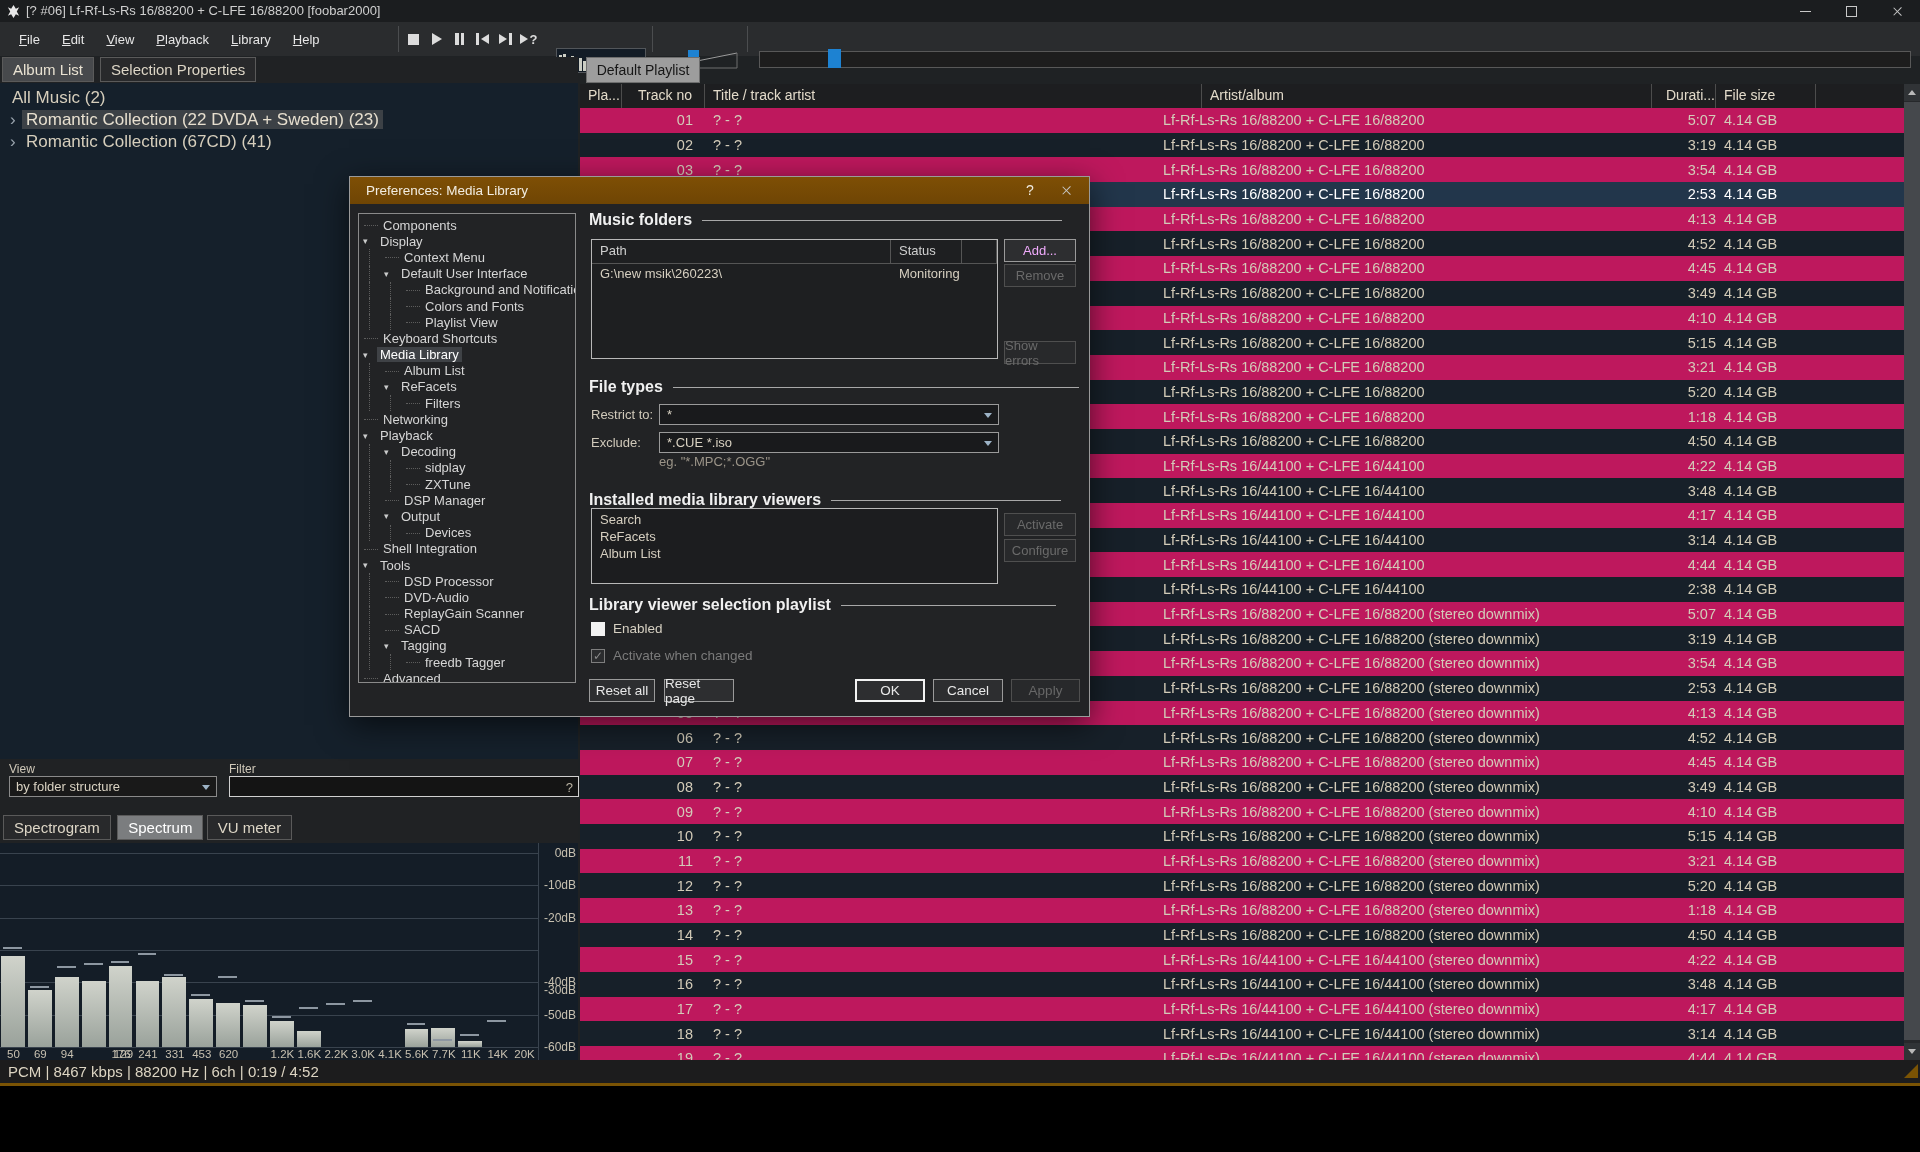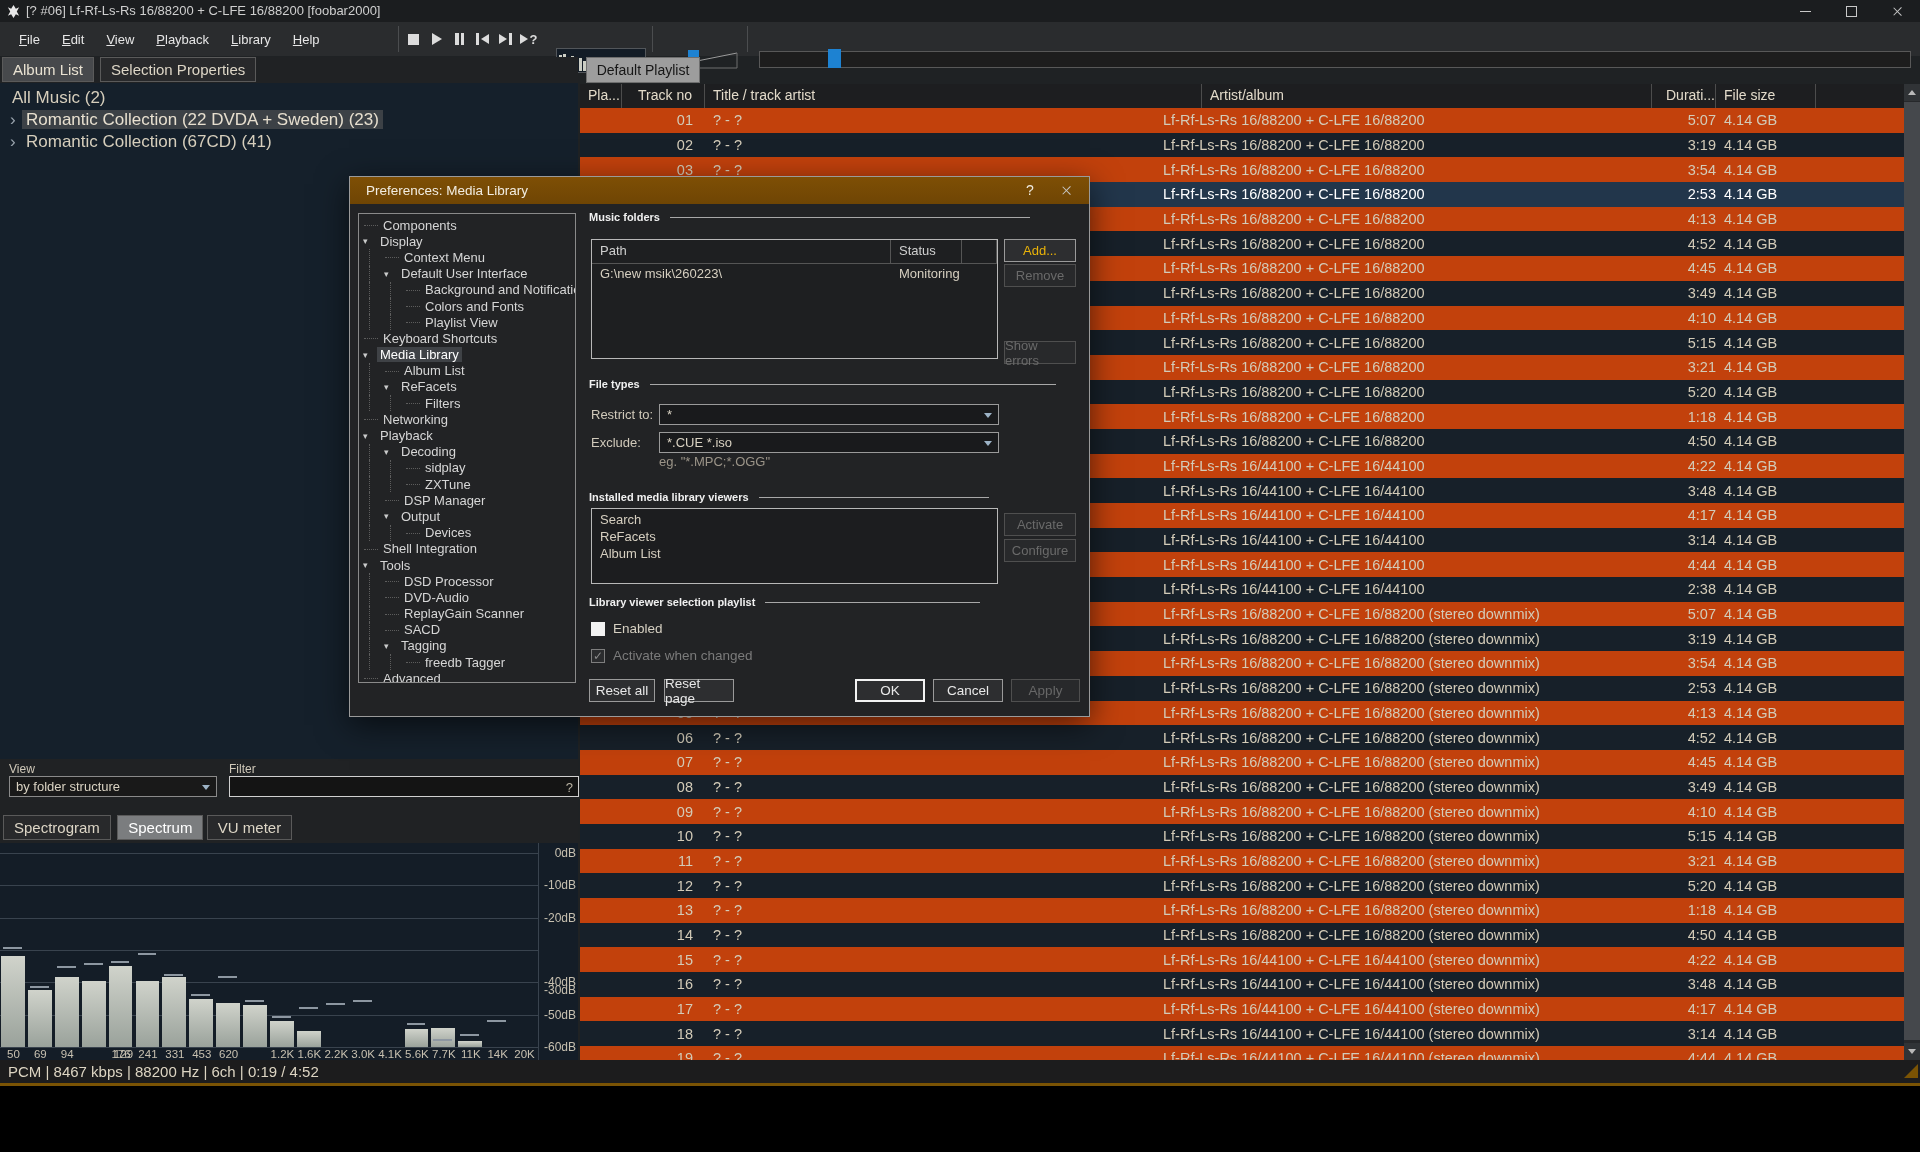--- a/index.html
+++ b/index.html
@@ -64,21 +64,21 @@
   .flabel{position:absolute;top:205px;color:#c7c0b0;font-size:11.5px;text-align:center;}
   #plot-rborder{position:absolute;left:538px;top:0;width:1px;height:217px;background:#39434e;}
 
   
   #pl-tab{left:586px;top:57px;width:114px;height:26px;background:#9d9d9d;color:#161616;font-size:14px;
     display:flex;align-items:center;justify-content:center;border:1px solid #6e6e6e;box-sizing:border-box;}
   #playlist{left:580px;top:84px;width:1340px;height:976px;background:#121a24;overflow:hidden;}
   #pl-header{position:absolute;left:0;top:0;width:1324px;height:24px;background:#1d1e20;color:#e3dbca;font-size:14px;display:flex;}
   .hcell{box-sizing:border-box;border-right:1px solid #4c4c4c;padding:3px 0 0 8px;height:24px;}
   #pl-rows{position:absolute;left:0;top:24px;width:1324px;height:952px;overflow:hidden;}
-  .plrow{display:flex;height:24.7px;color:#d3cbb8;font-size:14.5px;align-items:center;background:#c2410c;}
+  .plrow{display:flex;height:24.7px;color:#d3cbb8;font-size:14.5px;align-items:center;background:#be185d;}
   .plrow.alt{background:#172029;}
   .plrow.sel{background:#22364b;color:#fff;}
   .pcell{box-sizing:border-box;padding-left:8px;white-space:nowrap;overflow:hidden;}
   .c-pla{width:42px;} .c-track{width:83px;text-align:right;padding-right:12px;padding-left:0;}
   .c-artist{width:450px;} .c-title{width:497px;} .c-dur{width:64px;text-align:right;padding-left:0;} .c-size{width:100px;}
   #pl-scroll{position:absolute;right:0;top:0;width:16px;height:976px;background:#26282b;}
   .sarrow{position:absolute;left:0;width:16px;height:17px;background:#303336;display:flex;align-items:center;justify-content:center;}
   .tri-up{width:0;height:0;border-left:4px solid transparent;border-right:4px solid transparent;border-bottom:5px solid #b9b9b9;}
   .tri-dn{width:0;height:0;border-left:4px solid transparent;border-right:4px solid transparent;border-top:5px solid #b9b9b9;}
   #pl-thumb{position:absolute;left:0;top:18px;width:16px;height:938px;background:#45484c;}
@@ -93,34 +93,34 @@
   #dialog{left:349px;top:176px;width:741px;height:541px;background:#222325;border:1px solid #9a9a9a;box-sizing:border-box;z-index:10;box-shadow:0 8px 30px rgba(0,0,0,.6);}
   #dlg-title{position:absolute;left:0;top:0;width:100%;height:27px;background:linear-gradient(#7e4f05,#6f4504);color:#f2ede2;font-size:13.5px;line-height:27px;}
   #dlg-title .t{position:absolute;left:16px;}
   .dlgbtn{position:absolute;top:0;width:34px;height:27px;display:flex;align-items:center;justify-content:center;color:#f0ebe0;font-size:14px;}
   #dlg-tree{position:absolute;left:8px;top:36px;width:218px;height:470px;border:1px solid #8a8a8a;box-sizing:border-box;background:#222325;overflow:hidden;padding-top:3px;}
   .trow{display:flex;align-items:center;height:16.2px;font-size:13px;color:#d6d6d6;white-space:nowrap;padding-left:4px;}
   .guide{width:15px;height:16.2px;border-left:1px dotted #5d5d5d;margin-left:6px;box-sizing:border-box;flex:none;}
   .tstub{width:14px;flex:none;border-bottom:1px dotted #5d5d5d;height:1px;margin-right:2px;margin-left:1px;}
   .tchev{width:14px;flex:none;color:#cbcbcb;font-size:9px;text-align:left;}
   .trow .tl{padding:0 3px;} .trow.sel .tl{background:#3f4246;color:#fff;}
-  .grphead{position:absolute;color:#f0f0f0;font-size:11px;font-weight:bold;display:flex;align-items:center;white-space:nowrap;}
+  .grphead{position:absolute;color:#f0f0f0;font-size:16px;font-weight:bold;display:flex;align-items:center;white-space:nowrap;}
   .grphead::after{content:"";display:inline-block;height:1px;background:#a8a8a8;margin-left:10px;}
   #gh-folders{left:239px;top:34px;width:494px;} #gh-folders::after{width:360px;}
   #gh-types{left:239px;top:201px;width:494px;} #gh-types::after{width:406px;}
   #gh-viewers{left:239px;top:314px;width:494px;} #gh-viewers::after{width:230px;}
   #gh-selplaylist{left:239px;top:419px;width:494px;} #gh-selplaylist::after{width:215px;}
   #folders-table{position:absolute;left:241px;top:62px;width:407px;height:120px;border:1px solid #b8b8b8;box-sizing:border-box;background:#1e1f21;font-size:13px;color:#d6cfc0;}
   #folders-table .hrow{display:flex;height:23px;border-bottom:1px solid #555;color:#cfcfcf;}
   #folders-table .hc{box-sizing:border-box;border-right:1px solid #555;padding:3px 0 0 8px;}
   #folders-table .drow{display:flex;height:20px;}
   #folders-table .dc{box-sizing:border-box;padding:2px 0 0 8px;}
   .fc-path{width:299px;} .fc-status{width:71px;} .fc-extra{flex:1;}
   .dbtn{position:absolute;left:654px;width:72px;height:23px;box-sizing:border-box;border:1px solid #9a9a9a;background:#2d2e30;
-    color:#eab308;font-size:13px;display:flex;align-items:center;justify-content:center;}
+    color:#f0abfc;font-size:13px;display:flex;align-items:center;justify-content:center;}
   .dbtn.disabled{color:#6a6a6a;border-color:#4f4f4f;background:#28292b;}
   .flabel2{position:absolute;color:#d0c9ba;font-size:13px;}
   .combo{position:absolute;left:309px;width:340px;height:21px;box-sizing:border-box;border:1px solid #9a9a9a;background:#191a1c;
     color:#d9d2c2;font-size:13px;line-height:19px;padding-left:7px;}
   #types-hint{position:absolute;left:309px;top:277px;color:#9b9488;font-size:13px;}
   #viewers-list{position:absolute;left:241px;top:331px;width:407px;height:76px;border:1px solid #b8b8b8;box-sizing:border-box;background:#1c1d1f;color:#d6cfc0;font-size:13px;padding-top:2px;}
   #viewers-list div{height:17px;padding-left:8px;line-height:17px;}
   .cbrow{position:absolute;left:241px;display:flex;align-items:center;font-size:13.5px;color:#d6d0c2;}
   .cbox{width:14px;height:14px;box-sizing:border-box;margin-right:8px;flex:none;}
   #cb-enabled .cbox{background:#f2f2f2;}

